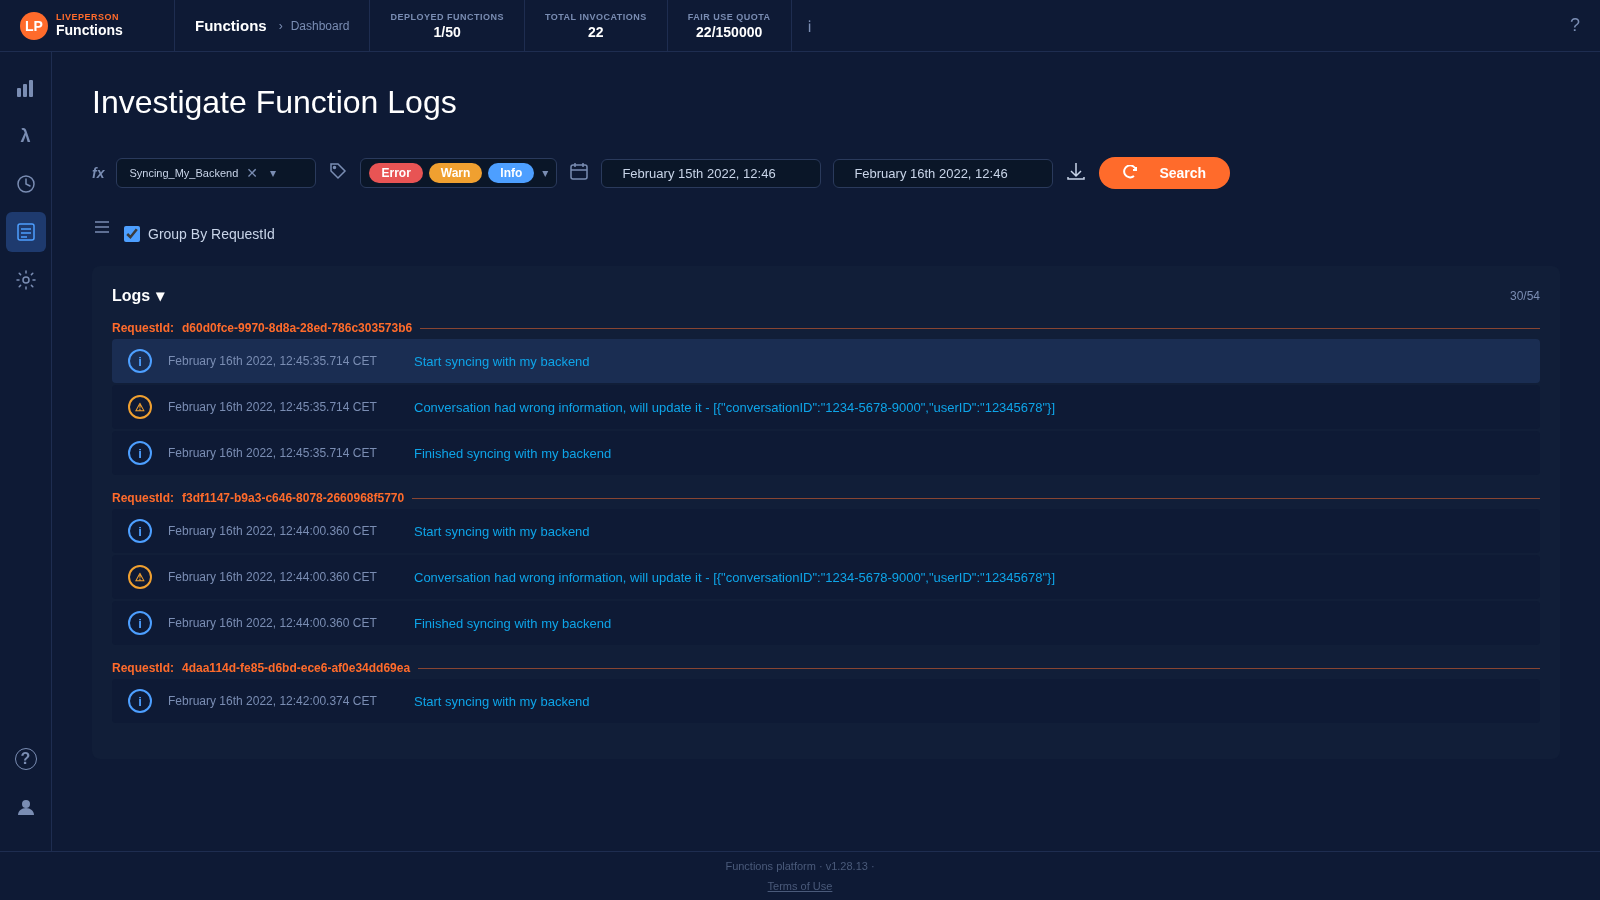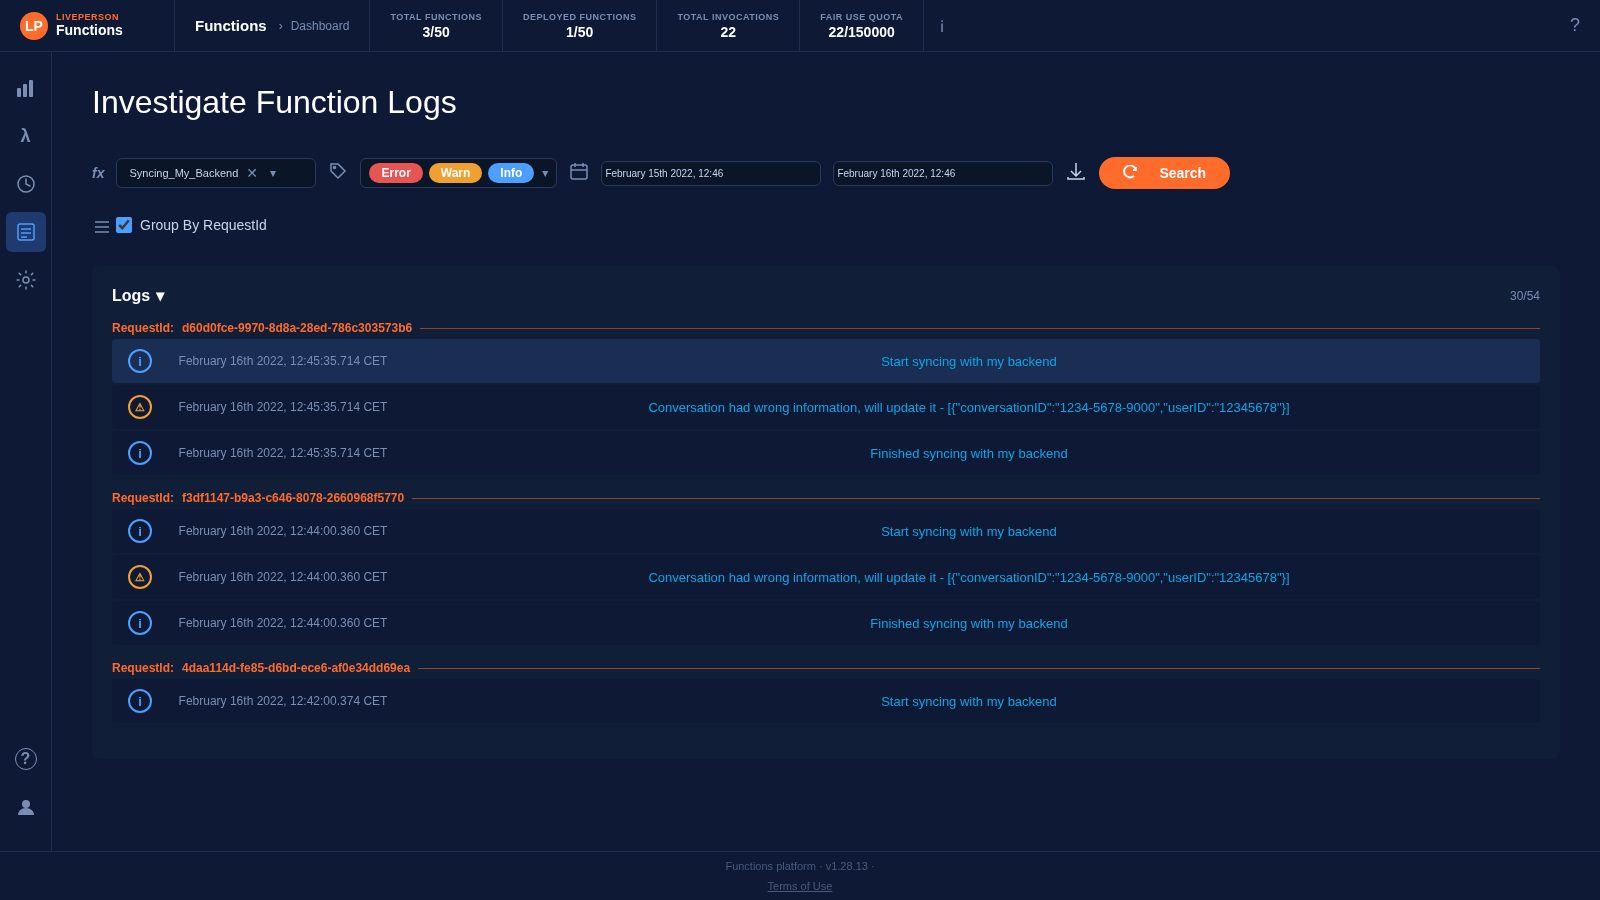--- a/index.html
+++ b/index.html
@@ -250,23 +250,23 @@
       margin-left: 2px;
     }
     .calendar-icon {
       color: #7a8db3;
       font-size: 18px;
     }
     .date-input {
       background-color: #0a1628;
       border: 1px solid #2a3a5c;
       border-radius: 6px;
-      padding: 6px 3px;
+      padding: 6px 20px;
       color: #c8d4e8;
-      font-size: 10px;
+      font-size: 13px;
       width: 220px;
       cursor: pointer;
     }
     .download-icon {
       color: #c8d4e8;
       font-size: 20px;
       cursor: pointer;
     }
     .search-btn {
       background-color: #ff6b2b;
@@ -278,22 +278,22 @@
       font-weight: 600;
       cursor: pointer;
       display: flex;
       align-items: center;
       gap: 20px;
     }
 
     
     .group-by-row {
       display: flex;
-      align-items: flex-start;
-      gap: 4px;
+      align-items: flex-end;
+      gap: 12px;
       margin-bottom: 24px;
     }
     .list-icon {
       color: #7a8db3;
       font-size: 18px;
     }
     .checkbox-wrapper {
       display: flex;
       align-items: center;
       gap: 8px;
@@ -309,21 +309,20 @@
       font-size: 14px;
       color: #c8d4e8;
     }
 
     
     .logs-panel {
       background-color: #111e38;
       border-radius: 8px;
       padding: 20px;
       position: relative;
-      text-align: center;
     }
     .logs-header {
       display: flex;
       align-items: center;
       justify-content: space-between;
       margin-bottom: 16px;
     }
     .logs-title {
       font-size: 16px;
       font-weight: 600;
@@ -451,24 +450,20 @@
     </div>
   </div>
 
   <div class="header-nav">
     <div class="nav-section">
       <span class="nav-title">Functions</span>
       <span class="chevron-icon">›</span>
       <span class="nav-sub">Dashboard</span>
     </div>
 
-    <div class="stat-section">
-      <span class="stat-label">TOTAL FUNCTIONS</span>
-      <span class="stat-value">3/50</span>
-    </div>
     <div class="stat-section">
       <span class="stat-label">DEPLOYED FUNCTIONS</span>
       <span class="stat-value">1/50</span>
     </div>
     <div class="stat-section">
       <span class="stat-label">TOTAL INVOCATIONS</span>
       <span class="stat-value">22</span>
     </div>
     <div class="stat-section">
       <span class="stat-label">FAIR USE QUOTA</span>

